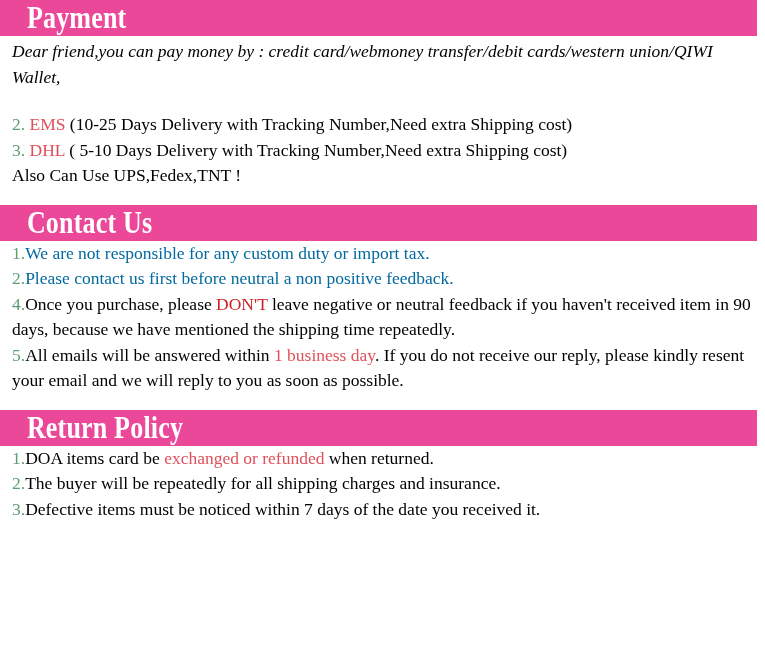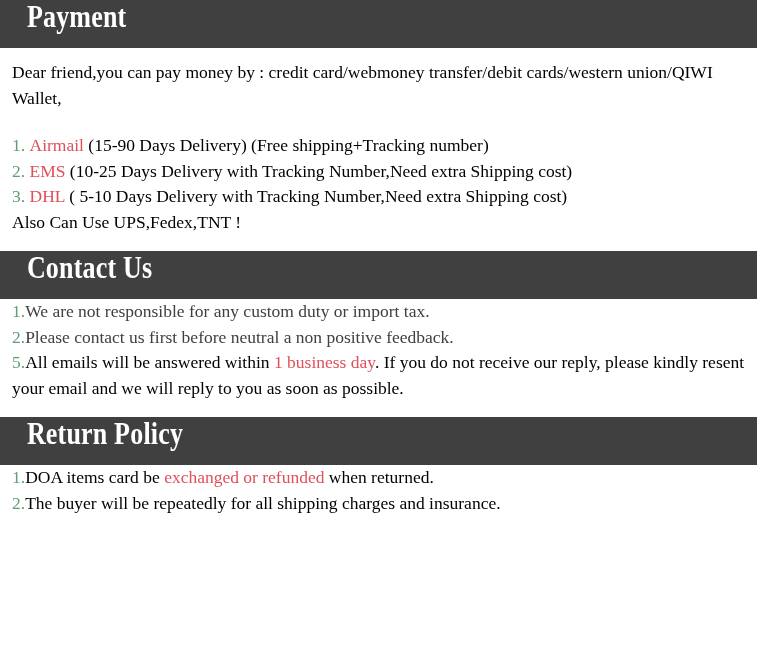--- a/index.html
+++ b/index.html
@@ -15,25 +15,25 @@
     color: #000000;
     -webkit-font-smoothing: antialiased;
   }
   .page {
     width: 765px;
     position: relative;
   }
 
   
   .sec-bar {
-    background: #404040;
+    background: #ec4899;
     width: 757px;
-    height: 48px;
+    height: 36px;
     display: flex;
-    align-items: flex-start;
+    align-items: center;
     overflow: hidden;
   }
   .sec-bar .sec-title {
     color: #ffffff;
     font-family: "Liberation Serif", "DejaVu Serif", serif;
     font-weight: bold;
     font-size: 31px;
     line-height: 34px;
     letter-spacing: 0.2px;
     padding-left: 32px;
@@ -54,47 +54,44 @@
   .num {
     color: #5f9e72;
   }
   .red-soft {
     color: #e0505a;
   }
   .red-deep {
     color: #cc2026;
   }
   .red-line {
-    color: #404040;
+    color: #0369a1;
     font-family: Liberation Serif, serif;
   }
 
   
-  .gap-payment-body { padding-top: 12px; }
+  .gap-payment-body { padding-top: 3px; font-style: italic; }
   .space-lg { height: 22px; }
   .space-md { height: 16px; }
 </style>
 </head>
 <body>
 
 <div class="page">
 
   <div class="sec-bar">
     <span class="sec-title">Payment</span>
   </div>
   <div class="sec-body gap-payment-body">
     <div class="line">Dear friend,you can pay money by : credit card/webmoney transfer/debit cards/western union/QIWI Wallet,</div>
   </div>
 
   <div class="space-lg"></div>
 
   <div class="sec-body">
-    <div class="line">
-      <span class="num">1.</span><span>&nbsp;</span><span class="red-soft">Airmail</span><span> (15-90 Days Delivery) (Free shipping+Tracking number)</span>
-    </div>
     <div class="line">
       <span class="num">2.</span><span>&nbsp;</span><span class="red-soft">EMS</span><span> (10-25 Days Delivery with Tracking Number,Need extra Shipping cost)</span>
     </div>
     <div class="line">
       <span class="num">3.</span><span>&nbsp;</span><span class="red-soft">DHL</span><span> ( 5-10 Days Delivery with Tracking Number,Need extra Shipping cost)</span>
     </div>
     <div class="line">Also Can Use UPS,Fedex,TNT !</div>
   </div>
 
   <div class="space-md"></div>
@@ -103,31 +100,37 @@
     <span class="sec-title">Contact Us</span>
   </div>
   <div class="sec-body">
     <div class="line">
       <span class="num">1.</span><span class="red-line">We are not responsible for any custom duty or import tax.</span>
     </div>
     <div class="line">
       <span class="num">2.</span><span class="red-line">Please contact us first before neutral a non positive feedback.</span>
     </div>
     <div class="line">
+      <span class="num">4.</span><span>Once you purchase, please </span><span class="red-deep">DON'T</span><span> leave negative or neutral feedback if you haven't received item in 90 days, because we have mentioned the shipping time repeatedly.</span>
+    </div>
+    <div class="line">
       <span class="num">5.</span><span>All emails will be answered within </span><span class="red-soft">1 business day</span><span>. If you do not receive our reply, please kindly resent your email and we will reply to you as soon as possible.</span>
     </div>
   </div>
 
   <div class="space-md"></div>
 
   <div class="sec-bar">
     <span class="sec-title">Return Policy</span>
   </div>
   <div class="sec-body">
     <div class="line">
       <span class="num">1.</span><span>DOA items card be </span><span class="red-soft">exchanged or refunded</span><span> when returned.</span>
     </div>
     <div class="line">
       <span class="num">2.</span><span>The buyer will be repeatedly for all shipping charges and insurance.</span>
     </div>
+    <div class="line">
+      <span class="num">3.</span><span>Defective items must be noticed within 7 days of the date you received it.</span>
+    </div>
   </div>
 
 </div>
 
 </body></html>

